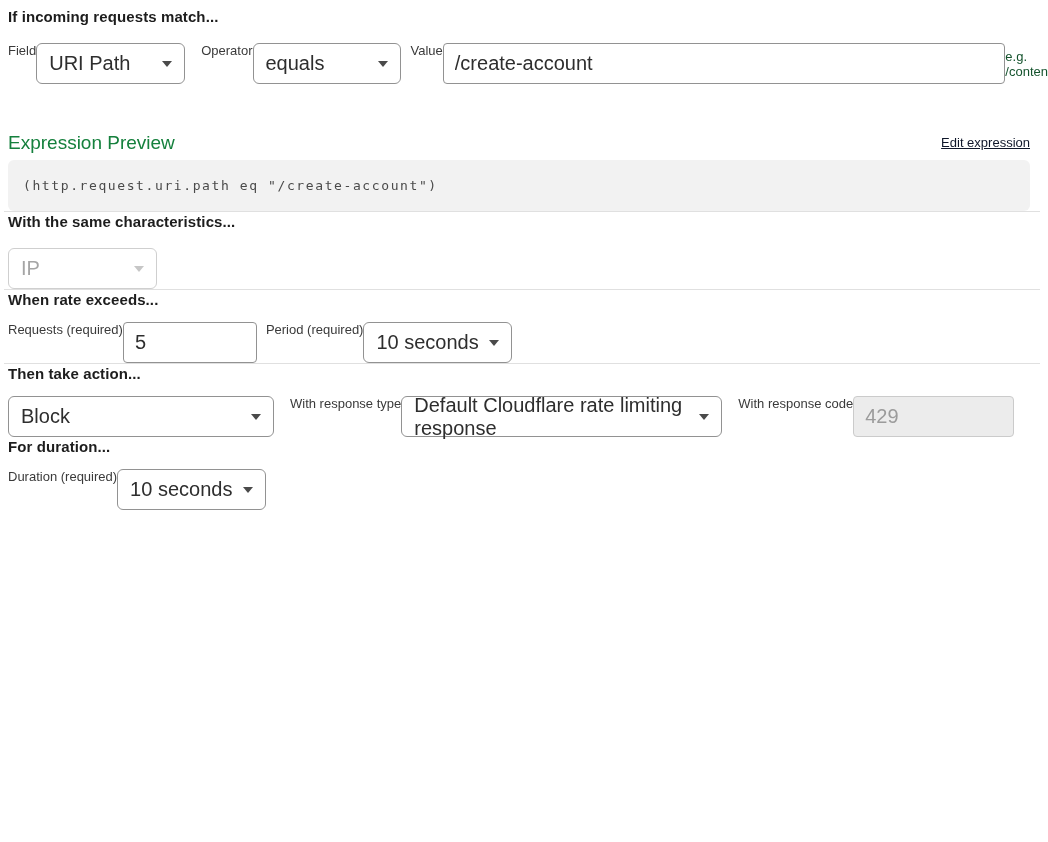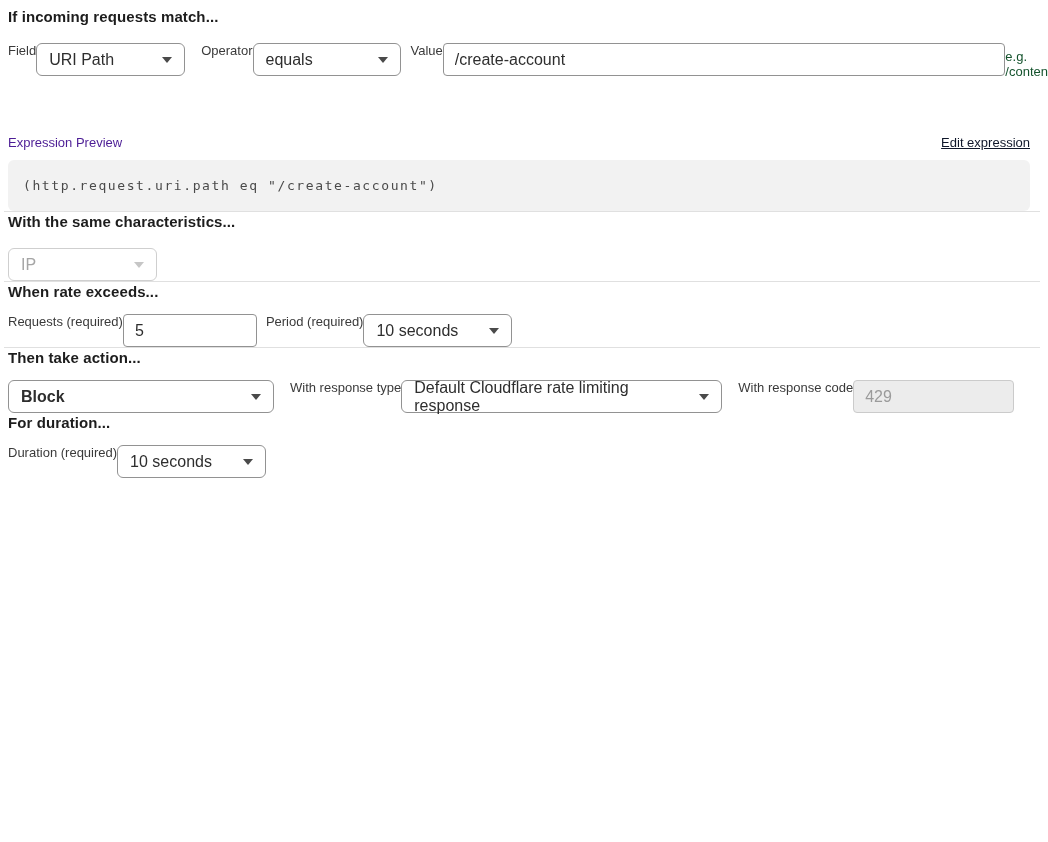--- a/index.html
+++ b/index.html
@@ -13,53 +13,53 @@
   .page { padding: 7px 18px 8px 8px; width: 1048px; }
 
   h2.section { font-size: 15px; font-weight: 700; color: #1d1d1d; margin: 0; line-height: 19px; letter-spacing: .1px; }
 
   .row { display: flex; align-items: flex-start; }
   .fields-row { margin-top: 17px; }
   .col { display: flex; flex-direction: row; }
   .col > label { font-size: 13px; color: #3a3a3a; line-height: 16px; margin-bottom: 9px; }
 
   .select, .text-input {
-    height: 33px; border: 1px solid #929292; border-radius: 6px;
-    background: #fff; font-size: 16px; color: #2e2e2e;
+    height: 41px; border: 1px solid #929292; border-radius: 6px;
+    background: #fff; font-size: 20px; color: #2e2e2e;
   }
   .select { display: flex; align-items: center; justify-content: space-between; padding: 0 12px; cursor: pointer; }
   .select .chev { width: 0; height: 0; border-left: 5px solid transparent; border-right: 5px solid transparent; border-top: 6px solid #4a4a4a; margin-left: 8px; flex: none; }
   .select.disabled { border-color: #cfcfcf; color: #a5a5a5; cursor: default; align-items: center; }
   .select.disabled .chev { border-top-color: #c6c6c6; }
 
   .text-input { border-radius: 4px; padding: 0 11px; font-family: inherit; outline: none; }
   .text-input.disabled { background: #ececec; border-color: #cbcbcb; color: #9b9b9b; }
 
   .w-149 { width: 149px; }
   .w-148 { width: 148px; }
   .w-134 { width: 134px; }
-  .w-266 { width: 266px; font-weight: bold; }
+  .w-266 { width: 266px; }
   .w-321 { width: 321px; }
   .w-161 { width: 161px; }
   .w-585 { width: 585px; }
 
   .ml-16 { margin-left: 16px; }
   .ml-10 { margin-left: 10px; }
   .ml-9  { margin-left: 9px; }
 
   .hint { margin-top: 6px; font-size: 13px; color: #14532d; line-height: 15px; }
 
   .btns { display: flex; gap: 12px; margin-top: 25px; margin-left: 10px; }
   .gray-btn {
     height: 33px; padding: 0 16px; background: #14b8a6; border: none; border-radius: 9px;
     font-size: 14px; color: #2e2e2e; font-family: inherit; cursor: pointer;
   }
 
   .expr-head { display: flex; justify-content: space-between; align-items: flex-end; margin-top: 34px; }
-  .expr-head .lbl { font-size: 13px; color: #4c1d95; line-height: 16px; }
+  .expr-head .lbl { font-size: 19px; color: #15803d; line-height: 16px; }
   .expr-head a { font-size: 13px; color: #0f172a; text-decoration: underline; line-height: 16px; }
 
   .code-block {
     margin-top: 9px; height: 51px; background: #f2f2f2; border-radius: 6px;
     display: flex; align-items: center; padding: 0 15px;
     font-family: "DejaVu Sans Mono", "Liberation Mono", monospace;
     font-size: 13px; letter-spacing: 1.6px; color: #4a4a4a; white-space: pre;
   }
 
   hr.divider { border: none; border-top: 1px solid #e0e0e0; margin: 0 -10px 0 -4px; }

